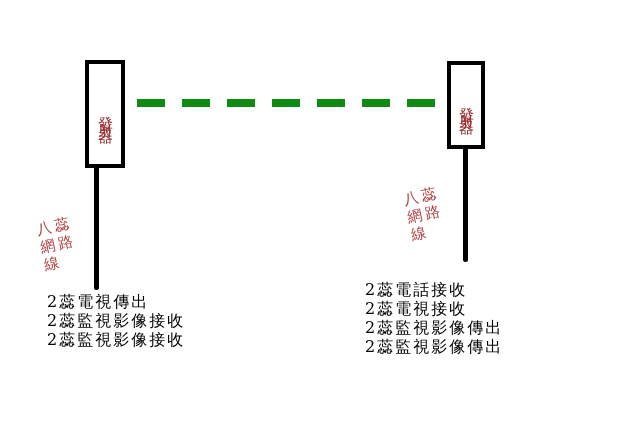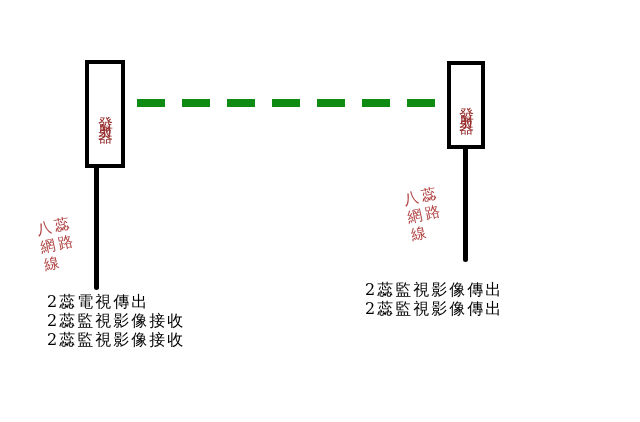--- a/index.html
+++ b/index.html
@@ -112,17 +112,19 @@
 網路
 線</div>
 
   <div class="signal-list left">
     <div>2蕊電視傳出</div>
     <div>2蕊監視影像接收</div>
     <div>2蕊監視影像接收</div>
   </div>
 
   <div class="signal-list right">
+    <div>2蕊電話接收</div>
+    <div>2蕊電視接收</div>
     <div>2蕊監視影像傳出</div>
     <div>2蕊監視影像傳出</div>
   </div>
 
 </div>
 
 </body></html>

